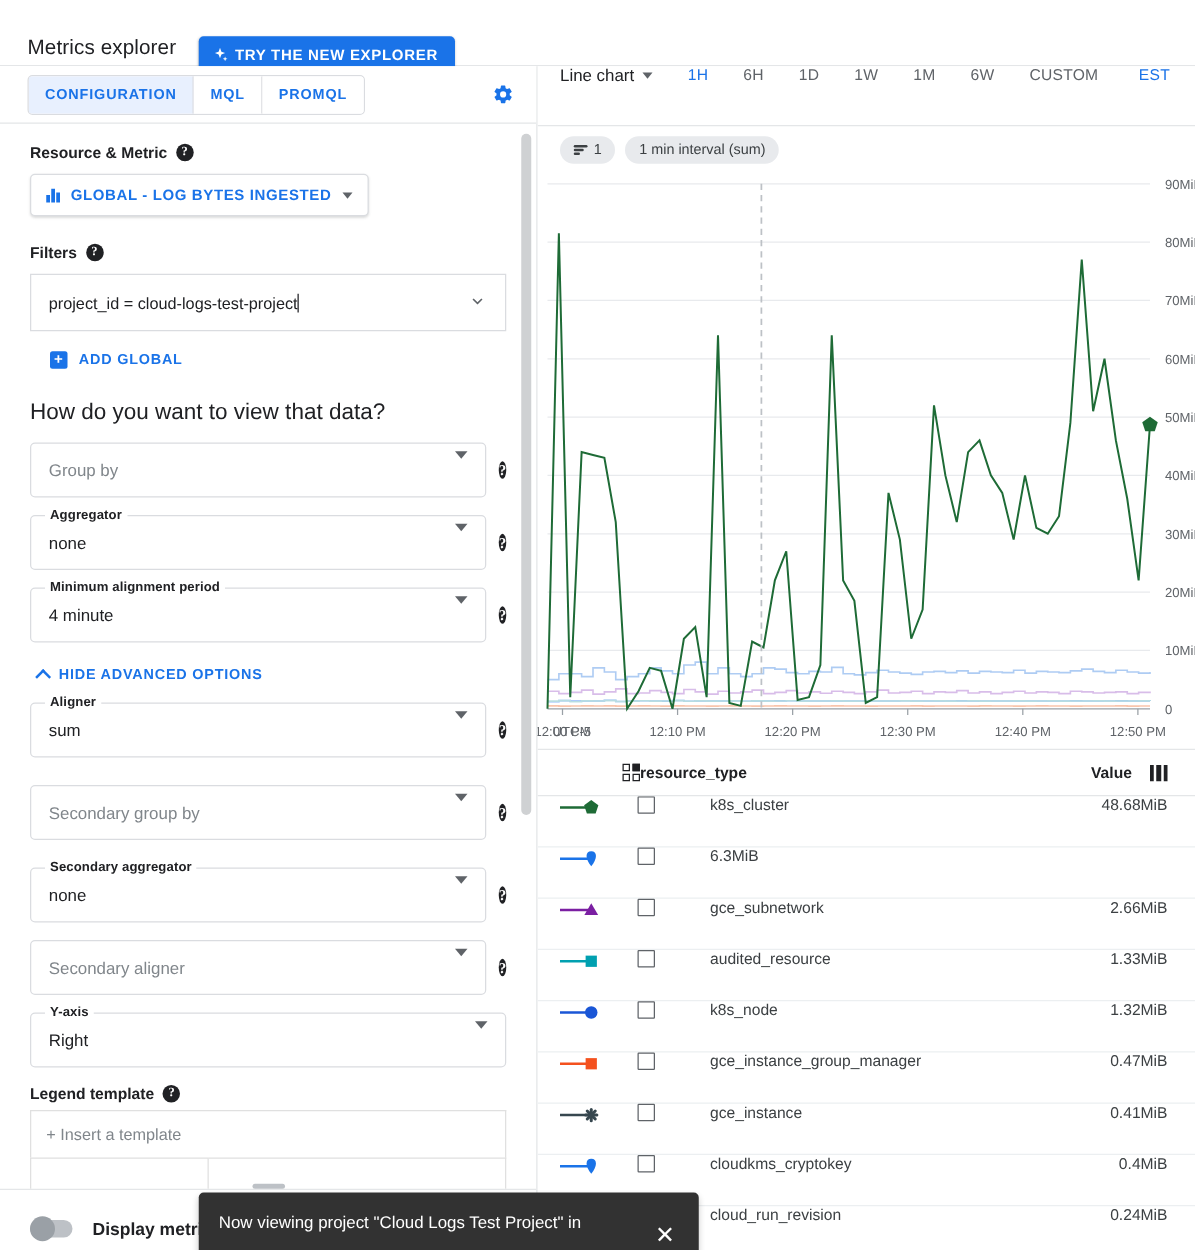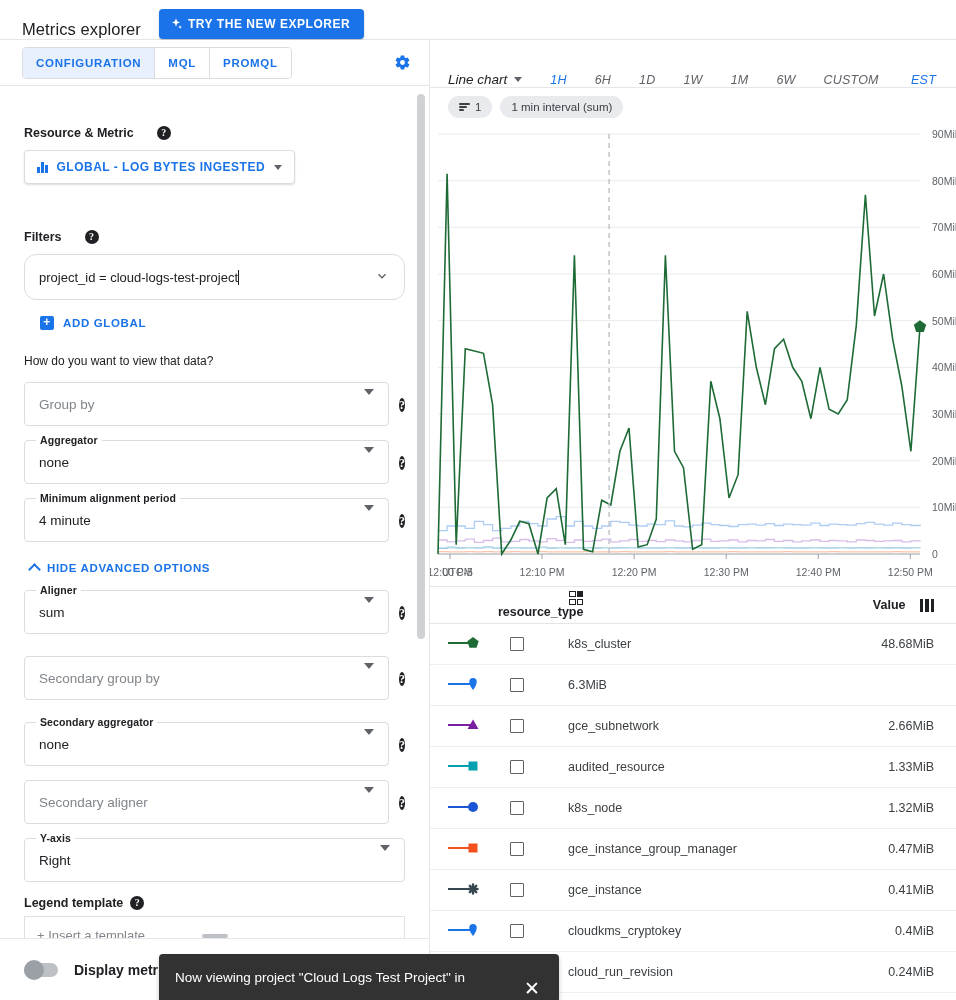--- a/index.html
+++ b/index.html
@@ -6,23 +6,23 @@
   html, body {
     width: 956px; height: 1000px;
     font-family: "Liberation Sans", sans-serif;
     background: #fff; overflow: hidden;
     -webkit-font-smoothing: antialiased;
   }
   body { position: relative; }
 
   
   .topbar {
-    height: 40px; display: flex; align-items: flex-end;
+    height: 24px; display: flex; align-items: flex-start;
     padding: 0 14px 0 22px; gap: 18px;
-    border-bottom: 1px solid #e4e6e8; background: #fff;
+    border-bottom: 1px solid #e4e6e8; background: #fff; margin-top: 29px;
   }
   .app-title { font-size: 16.5px; color: #202124; letter-spacing: .1px; }
   .try-btn {
     background: #1a73e8; color: #fff; border: none; border-radius: 4px;
     height: 30px; padding: 0 14px 0 10px; font-size: 12px; font-weight: 600;
     letter-spacing: .55px; display: flex; align-items: center; gap: 5px;
     cursor: pointer; box-shadow: 0 1px 2px rgba(60,64,67,.3);
   }
   .spark { width: 14px; height: 14px; display: block; }
 
@@ -68,21 +68,21 @@
     position: absolute; right: 2px; top: 4px; width: 8px; bottom: 4px;
     background: transparent;
   }
   .panel-scroll-thumb {
     position: absolute; right: 2px; top: 4px; width: 8px; height: 545px;
     background: #cfd1d3; border-radius: 5px;
   }
 
   .sec-label {
     font-size: 12.5px; font-weight: 700; color: #202124;
-    display: flex; align-items: center; gap: 23px; margin-bottom: 10px; margin-top: 24px;
+    display: flex; align-items: center; gap: 7px; margin-bottom: 10px;
   }
   .help-ico {
     width: 14px; height: 14px; border-radius: 50%; background: #202124;
     color: #fff; font-size: 10px; font-weight: 700; line-height: 14px;
     text-align: center; font-family: "Liberation Serif", serif; flex: none;
   }
 
   .metric-btn {
     display: inline-flex; align-items: center; gap: 9px; height: 34px;
     padding: 0 12px; border: 1px solid #dadce0; border-radius: 4px;
@@ -91,41 +91,41 @@
     box-shadow: 0 1px 2px rgba(60,64,67,.18);
   }
   .bars-ico { display:flex; align-items: flex-end; gap: 1.5px; height: 11px; }
   .bars-ico i { width: 2.5px; background: #1a73e8; display: block; }
   .caret-d {
     width: 0; height: 0; border-left: 4px solid transparent;
     border-right: 4px solid transparent; border-top: 5px solid #5f6368;
   }
 
   .filter-box {
-    height: 46px; border: 1px solid #dadce0; border-radius: 12px;
+    height: 46px; border: 1px solid #dadce0; border-radius: 0;
     display: flex; align-items: center; padding: 0 14px;
     font-size: 13px; color: #202124; background: #fff; margin-bottom: 10px;
   }
   .caret-chev { margin-left: auto; }
   .cursor-bar {
     display: inline-block; width: 1px; height: 15px; background: #202124;
     margin-left: 0px; vertical-align: -3px;
   }
   .add-filter {
     display: flex; align-items: center; gap: 9px; color: #1a73e8;
     font-size: 11.5px; font-weight: 600; letter-spacing: .65px;
     cursor: pointer; padding: 6px 0 0 16px; margin-bottom: 24px;
   }
   .plus-sq {
     width: 14px; height: 14px; background: #1a73e8; border-radius: 2px;
     color: #fff; font-size: 12px; line-height: 13px; text-align: center;
     font-weight: 700; flex: none;
   }
 
-  .q-title { font-size: 12px; color: #202124; margin-bottom: 14px; }
+  .q-title { font-size: 18px; color: #202124; margin-bottom: 14px; }
 
   .field-row { display: flex; align-items: center; gap: 10px; margin-bottom: 14px; }
   .sel {
     flex: 1; height: 44px; border: 1px solid #dadce0; border-radius: 4px;
     position: relative; display: flex; align-items: center; padding: 0 14px;
     background: #fff; cursor: pointer;
   }
   .sel .val { font-size: 13.5px; color: #202124; }
   .sel .ph { font-size: 13.5px; color: #80868b; }
   .sel .flabel {
@@ -180,22 +180,22 @@
     position: relative; flex: none; cursor: pointer;
   }
   .switch::after {
     content: ""; position: absolute; left: 0; top: -3px;
     width: 20px; height: 20px; border-radius: 50%; background: #9aa0a6;
   }
   .foot-label { font-size: 14px; font-weight: 700; color: #202124; margin-left: 16px; }
 
   
   .chart-head {
-    height: 48px; display: flex; align-items: flex-end; gap: 0;
-    padding: 0 14px 0 18px; border-bottom: 1px solid #e4e6e8; font-style: italic;
+    height: 48px; display: flex; align-items: flex-start; gap: 0;
+    padding: 0 14px 0 18px; border-bottom: 1px solid #e4e6e8;
   }
   .chart-type {
     display: flex; align-items: center; gap: 7px; font-size: 13.5px;
     color: #202124; cursor: pointer; margin-right: 14px;
   }
   .range-btn {
     font-size: 12.5px; color: #5f6368; padding: 0 14px; cursor: pointer;
     letter-spacing: .2px;
   }
   .range-btn.active { color: #1a73e8; font-weight: 500; }
@@ -213,34 +213,34 @@
   
   .chart-area { position: relative; height: 460px; padding: 0 0 0 0; }
   .chart-svg { display: block; }
 
   
   .legend-head {
     height: 38px; display: flex; align-items: center;
     border-top: 1px solid #e4e6e8; border-bottom: 1px solid #e4e6e8;
     padding: 0 22px 0 18px; font-size: 12.5px; font-weight: 700; color: #202124;
   }
-  .lh-left { display: flex; align-items: flex-end; gap: 0; margin-left: 50px; flex-direction: column; }
+  .lh-left { display: flex; align-items: flex-end; gap: 0; margin-left: 50px; }
   .lh-right { margin-left: auto; display: flex; align-items: center; gap: 14px; text-align: right; }
   .grid-ico {
     width: 14px; height: 14px; display: grid; grid-template-columns: 1fr 1fr;
     grid-template-rows: 1fr 1fr; gap: 1.5px;
   }
   .grid-ico i { border: 1.3px solid #202124; display: block; }
   .grid-ico i.on { background: #202124; }
   .cols-ico { display: flex; gap: 2px; }
   .cols-ico i { width: 3.5px; height: 13px; background: #202124; display: block; }
 
   .legend-rows { flex: 1; overflow: hidden; }
   .lrow {
-    height: 41px; display: flex; align-items: center;
+    height: 41px; display: flex; 
     padding: 0 22px 0 18px; border-bottom: 1px solid #eceff1;
     font-size: 12.5px; color: #3c4043; gap: 28px;
   }
   .lrow .marker { width: 34px; flex: none; }
   .cbox {
     width: 14px; height: 14px; border: 1.6px solid #5f6368; border-radius: 1px;
     flex: none; margin-right: 16px; cursor: pointer; background: #fff;
   }
   .lrow .lname { flex: 1; }
   .lrow .lval { color: #3c4043; }

